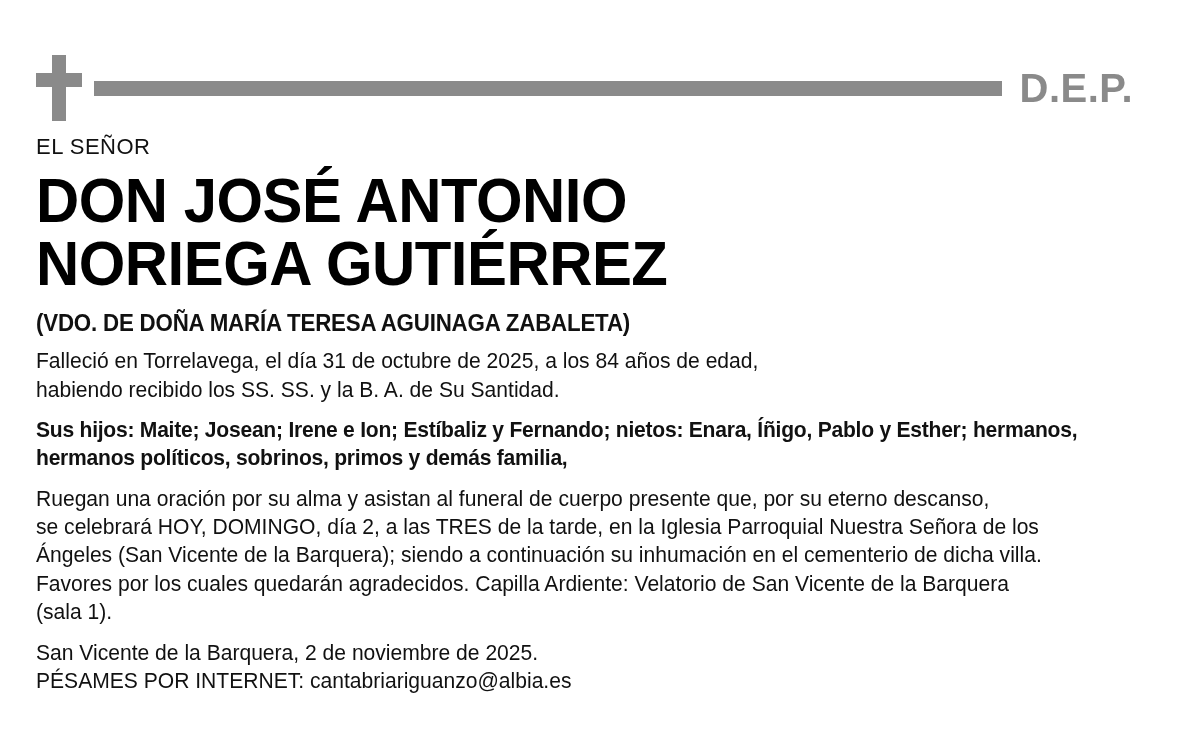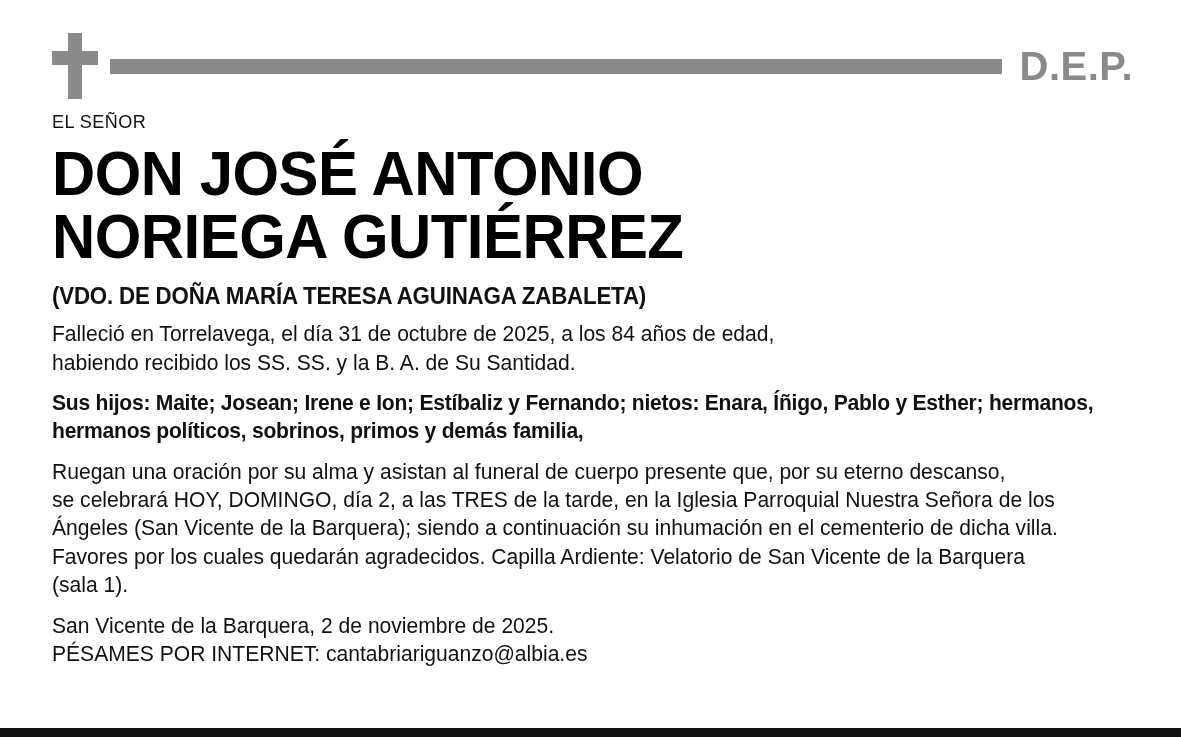--- a/index.html
+++ b/index.html
@@ -16,21 +16,22 @@
   .obituary {
     position: relative;
     width: 1181px;
     height: 737px;
     box-sizing: border-box;
     background: #ffffff;
     border-bottom: 9px solid #111111;
     padding: 0;
   }
   .inner {
-    padding: 30px 48px 0 52px;
+    padding: 30px 48px 0 36px;
+    margin-top: 22px;
   }
   
   .header-band {
     display: flex;
     align-items: center;
     height: 72px;
     margin-bottom: 10px;
   }
   .cross {
     position: relative;
@@ -64,21 +65,21 @@
   .dep {
     flex: 0 0 auto;
     font-size: 40px;
     font-weight: bold;
     color: #8a8a8a;
     letter-spacing: 0.5px;
     font-family: "Liberation Sans", sans-serif;
     white-space: nowrap;
   }
   .kicker {
-    font-size: 18px;
+    font-size: 22px;
     color: #111111;
     letter-spacing: 0.5px;
     margin: 4px 0 10px 0;
     font-family: "Liberation Sans", sans-serif;
   }
   .name {
     font-size: 63px;
     font-weight: bold;
     line-height: 0.97;
     color: #000000;

